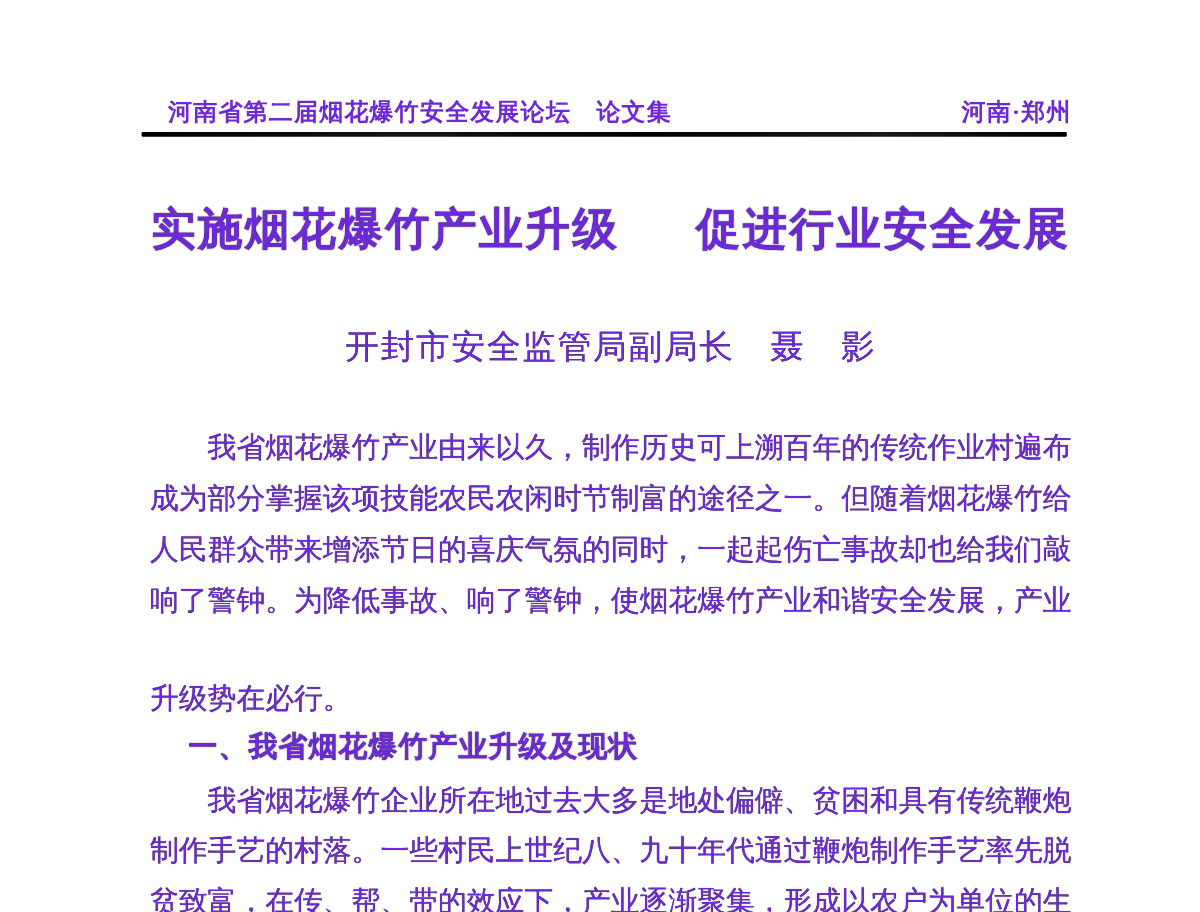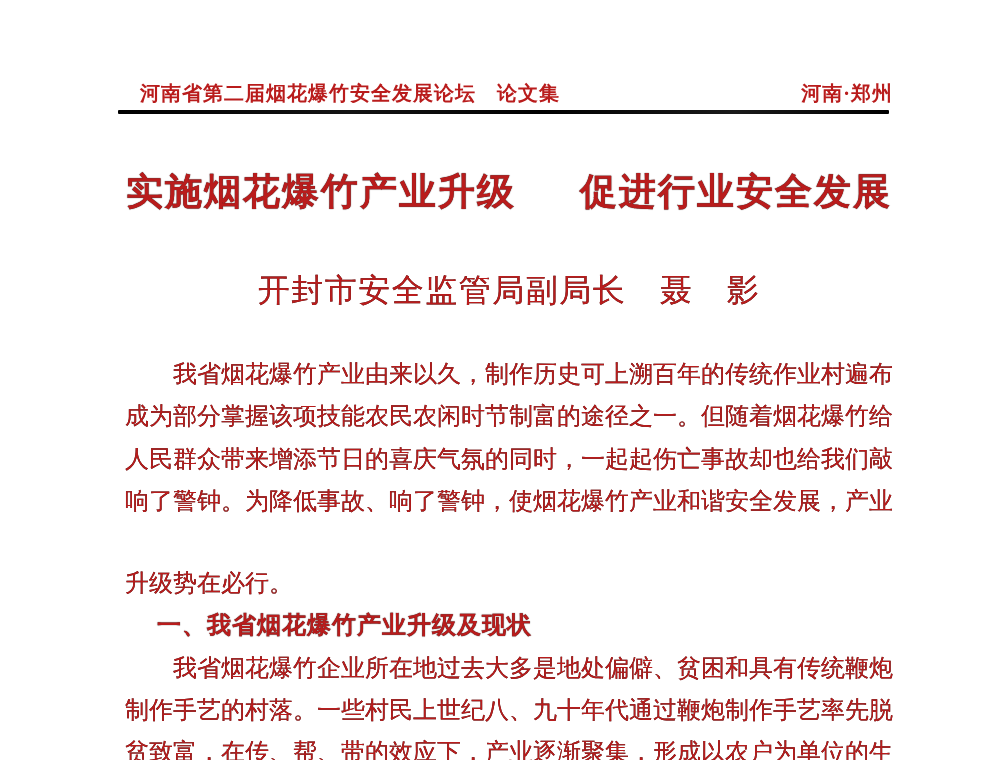--- a/index.html
+++ b/index.html
@@ -6,21 +6,21 @@
     margin: 0;
     padding: 0;
     background: #ffffff;
   }
   .page {
     position: relative;
     width: 1000px;
     height: 760px;
     background: #ffffff;
     overflow: hidden;
-    color: #b91c1c;
+    color: #6d28d9;
     font-family: "Liberation Serif", "DejaVu Serif", serif;
   }
 
   
   .running-head {
     position: absolute;
     left: 125px;
     top: 80px;
     width: 768px;
     display: flex;
@@ -59,21 +59,21 @@
     text-shadow: 0 0 1px #000;
   }
 
   
   .byline {
     position: absolute;
     left: 125px;
     top: 274px;
     width: 768px;
     text-align: center;
-    font-size: 32px;
+    font-size: 28px;
     line-height: 32px;
     letter-spacing: 1.5px;
     white-space: nowrap;
     text-shadow: 0 0 0.5px #111;
   }
 
   
   .body-text {
     position: absolute;
     left: 125px;
@@ -86,21 +86,21 @@
   .ln { height: 42.3px; white-space: nowrap; }
   .ln.fill {
     white-space: normal;
     text-align: justify;
     text-align-last: justify;
     text-justify: inter-character;
   }
   .ln.indent { padding-left: 48px; }
   .ln.last { text-align: left; margin-top: 40px; }
   .ln.heading {
-    font-family: Liberation Sans, sans-serif;
+    font-family: Liberation Mono, monospace;
     font-weight: 700;
     padding-left: 32px;
     letter-spacing: 1px;
     text-shadow: 0 0 1px #000;
   }
 </style>
 </head>
 <body>
 
 <div class="page">

